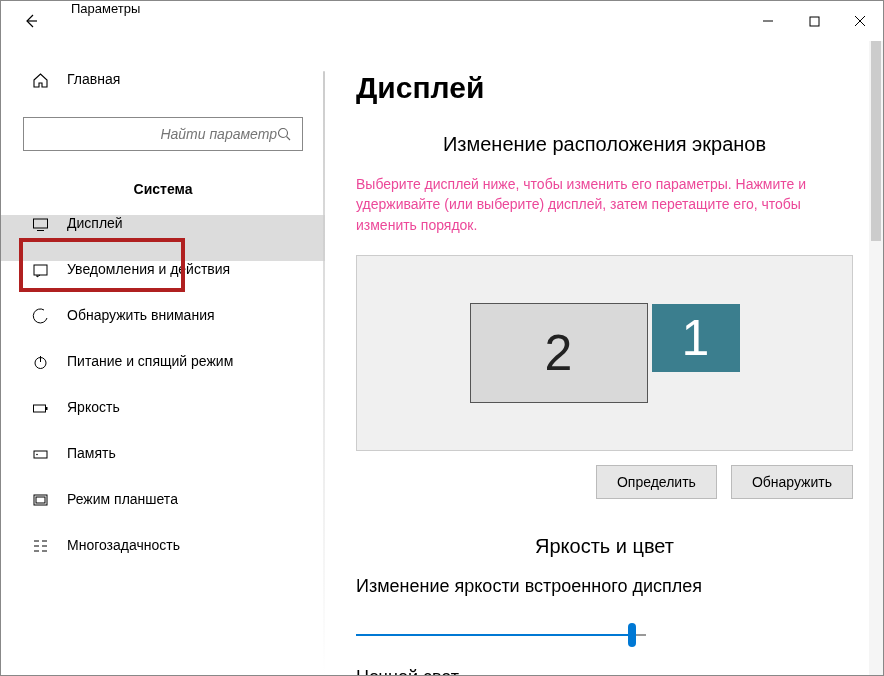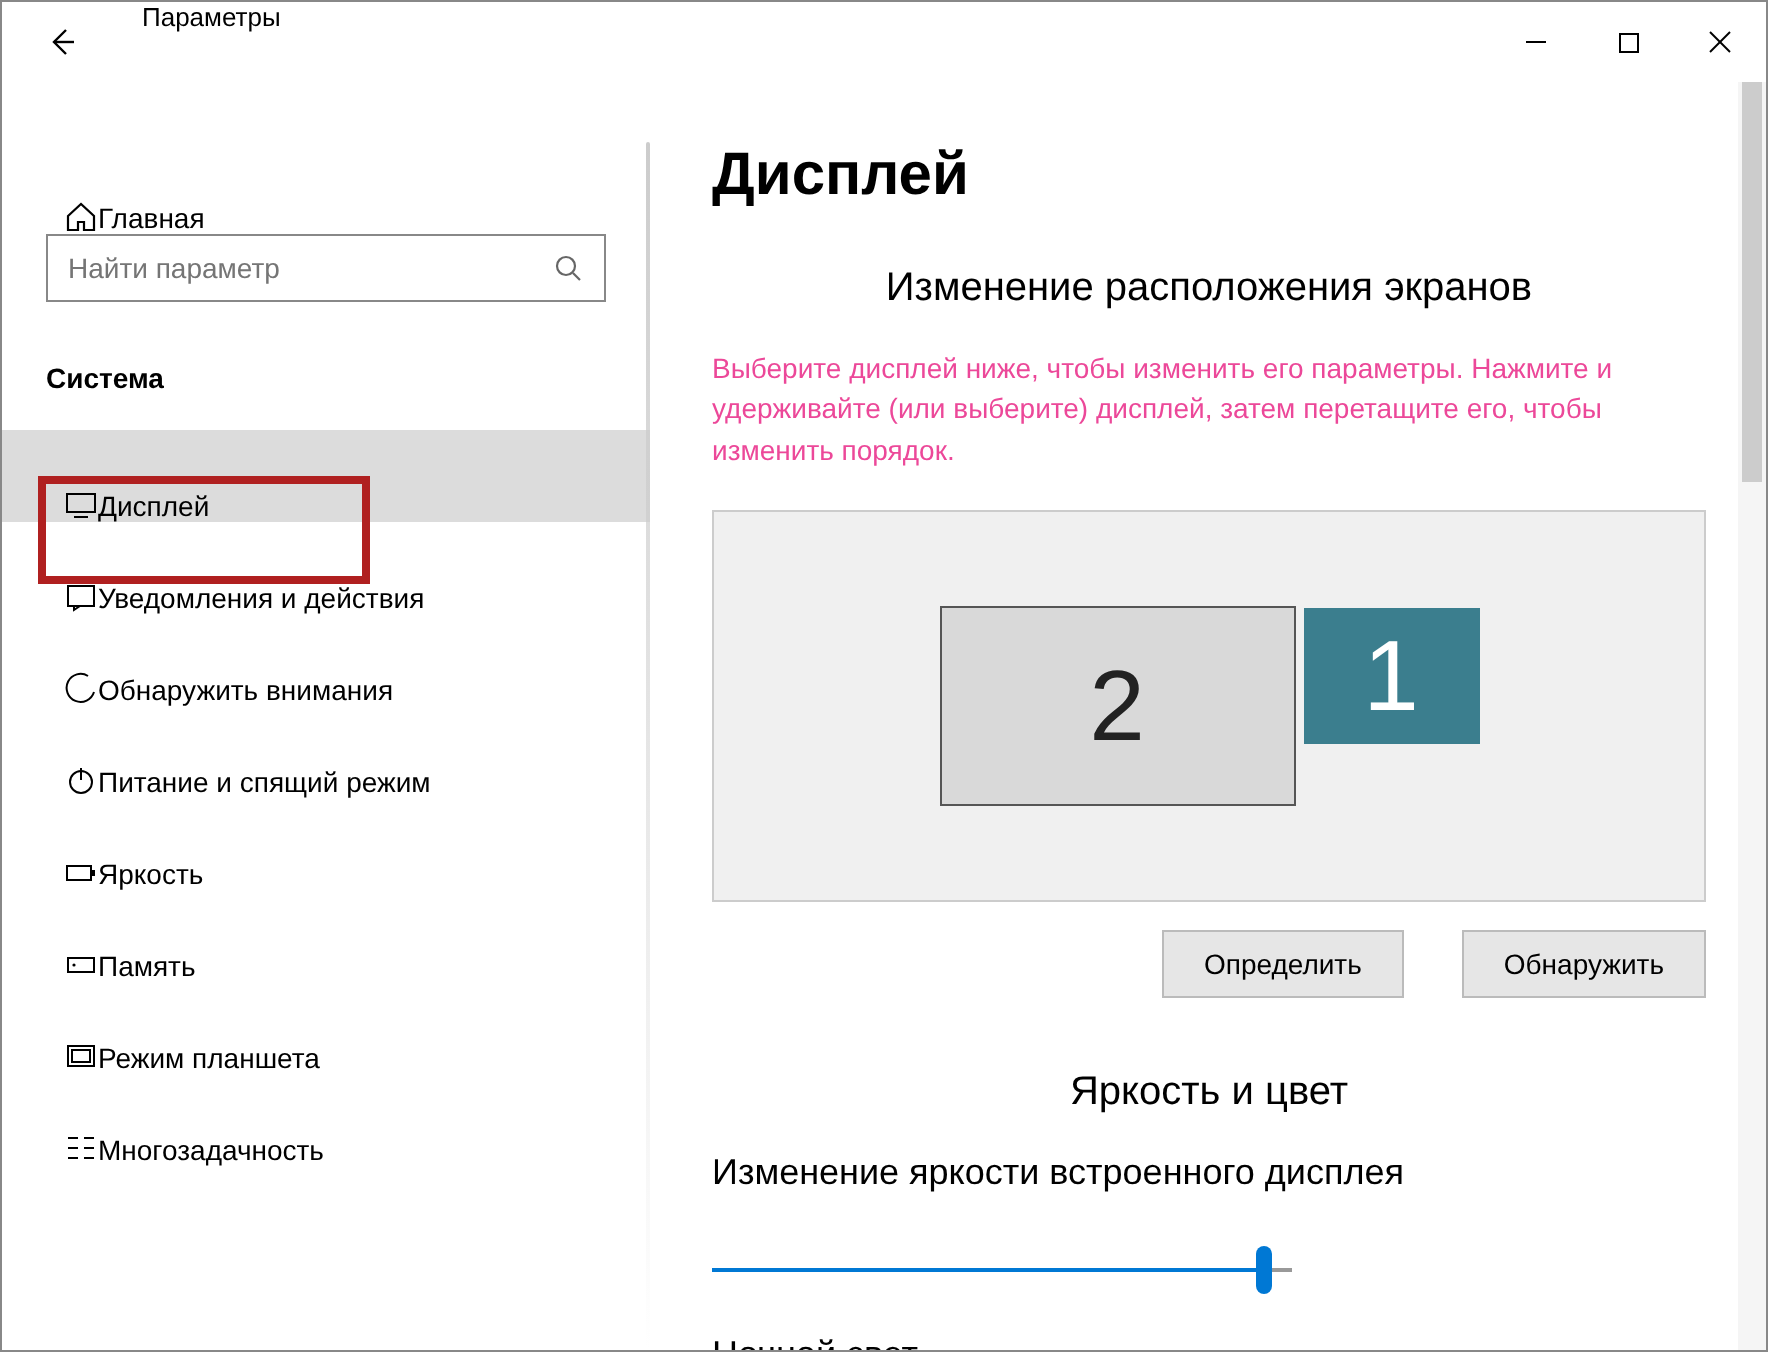--- a/index.html
+++ b/index.html
@@ -56,24 +56,25 @@
   }
   .divider-right {
     position: absolute;
     right: 0; top: 30px; bottom: 0;
     width: 2px;
     background: linear-gradient(#ccc, rgba(204,204,204,0));
     border-radius: 1px;
   }
   .nav-item {
     display: flex;
-    align-items: flex-end;
+    align-items: flex-start;
     height: 46px;
     padding-left: 30px;
     cursor: pointer;
+    gap: 18px;
   }
   .nav-item .icon {
     width: 18px; height: 18px;
     display: flex; align-items: center; justify-content: center;
     flex-shrink: 0;
   }
   .nav-item.active {
     background: #dcdcdc;
   }
   .nav-highlight {
@@ -95,27 +96,30 @@
     border: 1px solid #888;
     background: #fff;
     height: 34px;
     padding: 0 10px;
   }
   .search-input {
     border: none;
     outline: none;
     flex: 1;
     font-size: 14px;
+    font-style: italic;
     color: #8b5cf6;
     background: transparent;
+    text-align: right;
   }
   .section-label {
     padding: 10px 22px 18px 22px;
     font-weight: 600;
     font-size: 14px;
+    text-align: center;
   }
 
   
   .content {
     flex: 1;
     padding: 30px 30px 0 30px;
     overflow: hidden;
     position: relative;
   }
   h1.page-title {
@@ -165,21 +169,21 @@
     background: #3b7e8e;
     color: #fff;
     border-color: #3b7e8e;
     margin-left: 4px;
     margin-top: -30px;
   }
 
   .btn-row {
     display: flex;
     justify-content: flex-end;
-    gap: 29px;
+    gap: 14px;
     margin-bottom: 36px;
   }
   .btn {
     background: #e6e6e6;
     border: 1px solid #bbb;
     padding: 8px 20px;
     font-size: 14px;
     cursor: pointer;
     min-width: 110px;
     text-align: center;

